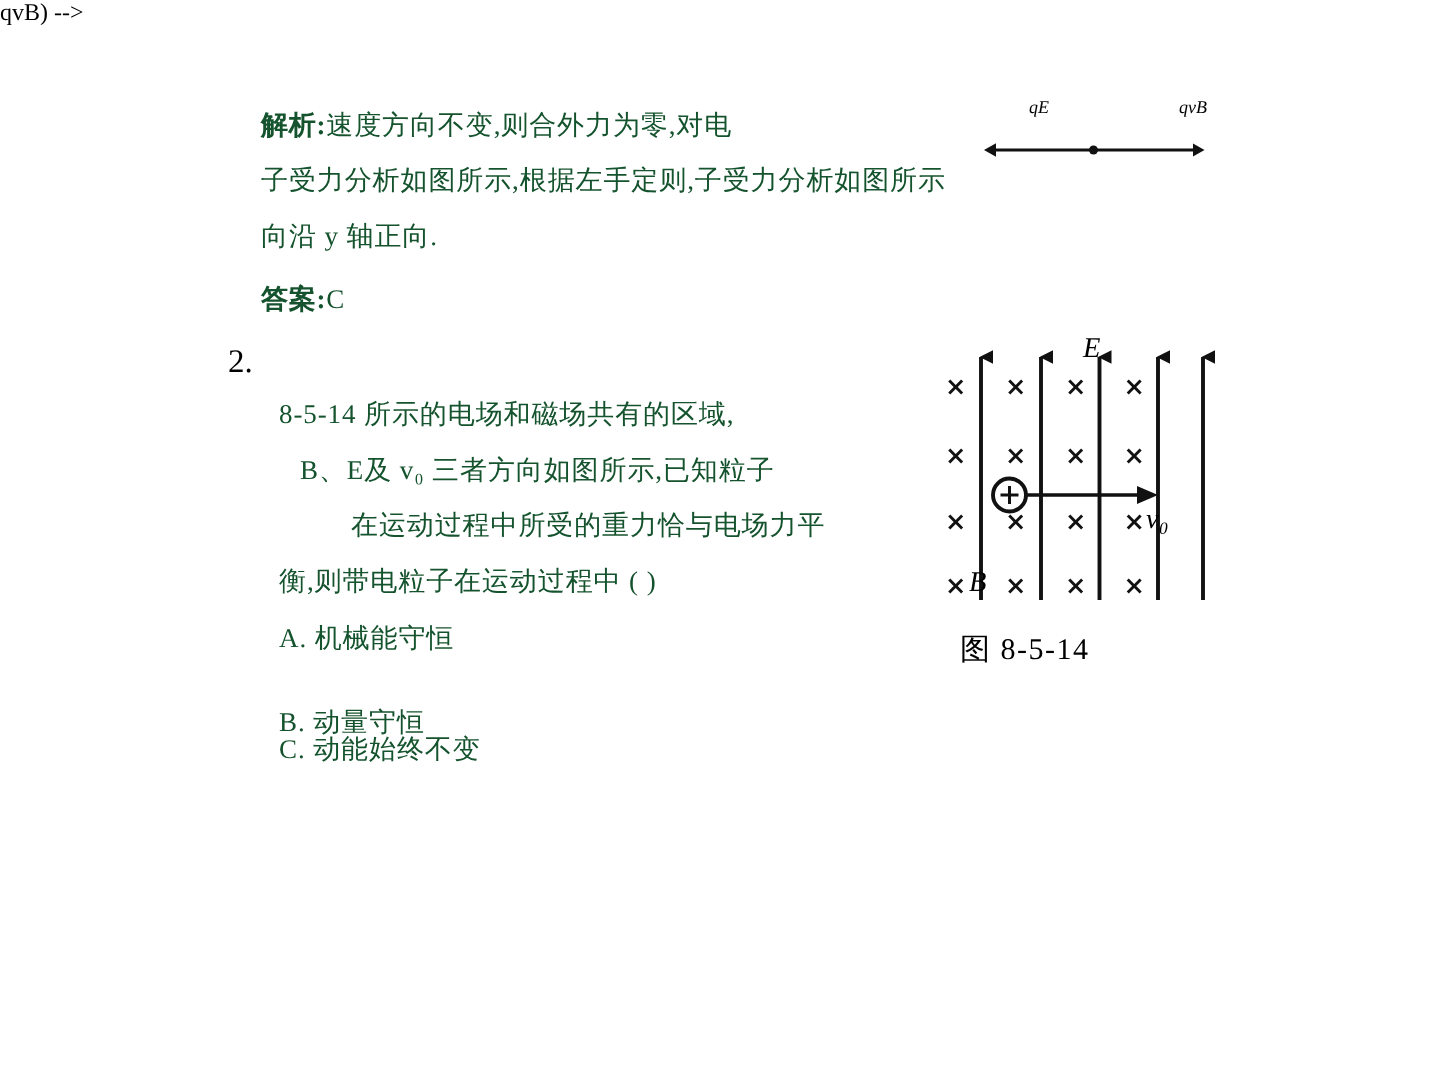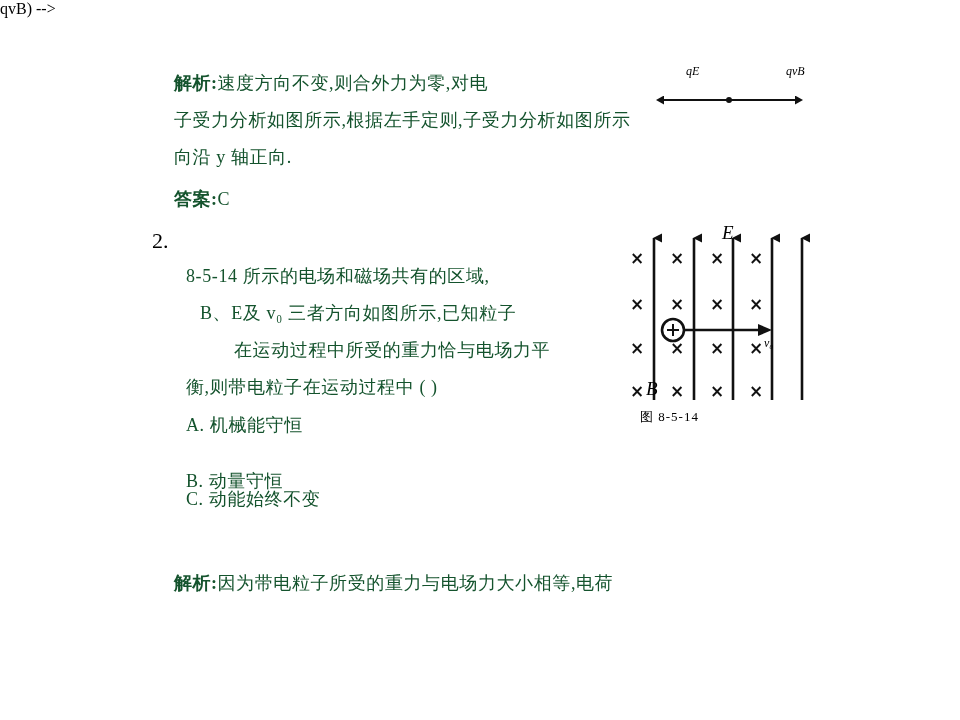--- a/index.html
+++ b/index.html
@@ -69,36 +69,36 @@
   .figure {
     position: absolute;
     left: 612px;
     top: 228px;
     width: 200px;
     height: 180px;
   }
   .fig-caption {
     position: absolute;
     left: 640px;
-    top: 408px;
-    font-size: 13px;
+    top: 419px;
+    font-size: 20px;
     letter-spacing: 1px;
     white-space: nowrap;
     text-align: center;
   }
   .fig-label {
     position: absolute;
     font-style: italic;
     font-size: 19px;
   }
   .fig-label.e-label { left: 110px; top: -6px; }
   .fig-label.b-label { left: 34px;  top: 150px; }
   .fig-label.v-label {
     left: 152px; top: 108px;
-    font-size: 12px;
+    font-size: 19px;
   }
 
   .cross {
     position: absolute;
     font-size: 17px;
     line-height: 17px;
     font-family: "DejaVu Sans", sans-serif;
     font-weight: bold;
     color: #111111;
   }
@@ -198,19 +198,16 @@
     <span class="cross" style="left:137px; top:155px;">×</span>
 
     <span class="fig-label e-label">E</span>
     <span class="fig-label b-label">B</span>
     <span class="fig-label v-label">v₀</span>
   </div>
 
   <div class="fig-caption">图 8-5-14</div>
 
   
-  <div class="textline" style="left:174px; top:572px;">
-    <span class="lead">解析</span><span class="lead">:</span><span class="cn">因为带电粒子所受的重力与电场力大小相等,电荷</span>
-  </div>
 
 
 
 </div>
 
 </body></html>

